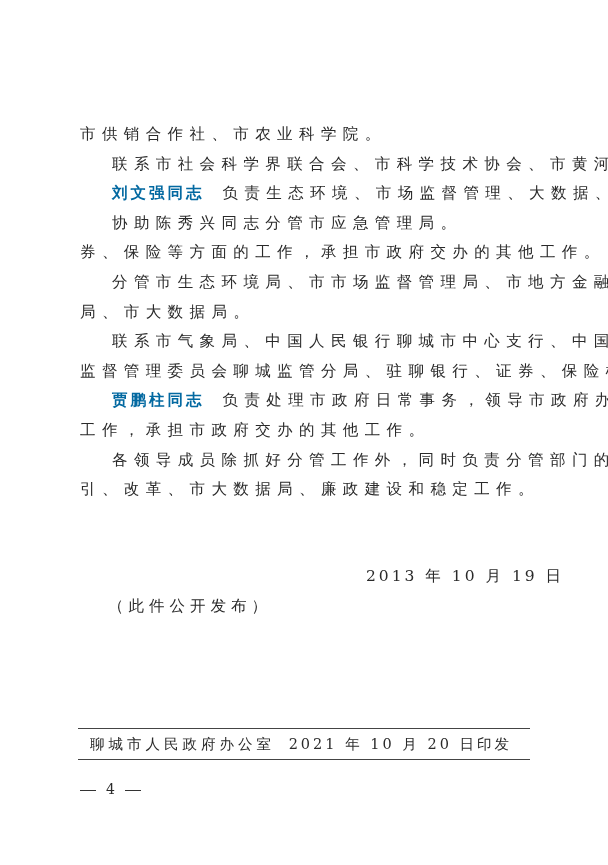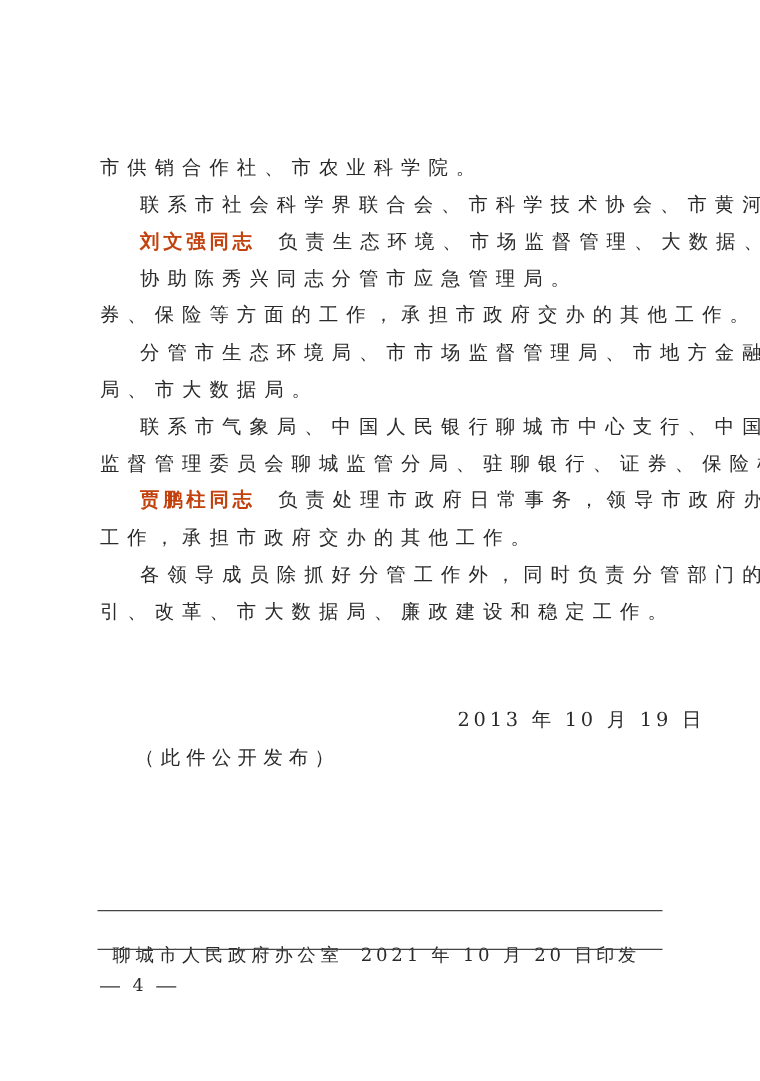--- a/index.html
+++ b/index.html
@@ -7,25 +7,25 @@
     width:608px; height:865px; background:#ffffff; position:relative; overflow:hidden;
     font-family: "DejaVu Serif", "Liberation Serif", serif; color:#2a2a2a;
   }
   .page { position:absolute; left:0; top:0; width:492px; height:865px;margin-top:16px; }
   .body-text { position:absolute; left:80px; top:104px; width:450px; }
   .line {
     height:29.6px; line-height:29.6px; font-size:15.5px; letter-spacing:6.4px;
     white-space:nowrap;
   }
   .indent { padding-left:32px; }
-  .bold { font-family: "DejaVu Sans", "Liberation Sans", sans-serif; font-weight:bold; letter-spacing:3px; color:#c2410c; }
+  .bold { font-family: "DejaVu Sans", "Liberation Sans", sans-serif; font-weight:bold; letter-spacing:3px; color:#0369a1; }
   .gap { display:inline-block; width:18px; }
   .sign { position:absolute; font-size:15.5px; letter-spacing:5px; white-space:nowrap; }
   .rule { position:absolute; left:78px; width:452px; height:0; border-top:1.5px solid #444; }
-  .footer-row { position:absolute; left:78px; top:732px; width:452px; height:32px; }
+  .footer-row { position:absolute; left:78px; top:712px; width:452px; height:32px; }
   .footer-left { position:absolute; left:12px; top:7px; font-size:14.5px; letter-spacing:4px; white-space:nowrap; }
   .footer-right { position:absolute; right:18px; top:7px; font-size:14.5px; letter-spacing:3px; white-space:nowrap; }
   .pagenum { position:absolute; left:80px; top:765px; font-size:14px; white-space:nowrap; }
   .pagenum .dash { display:inline-block; width:16px; border-top:1.5px solid #333; vertical-align:middle; }
   .pagenum .num { display:inline-block; padding:0 10px; }
 </style>
 </head>
 <body>
 
 <div class="page">

